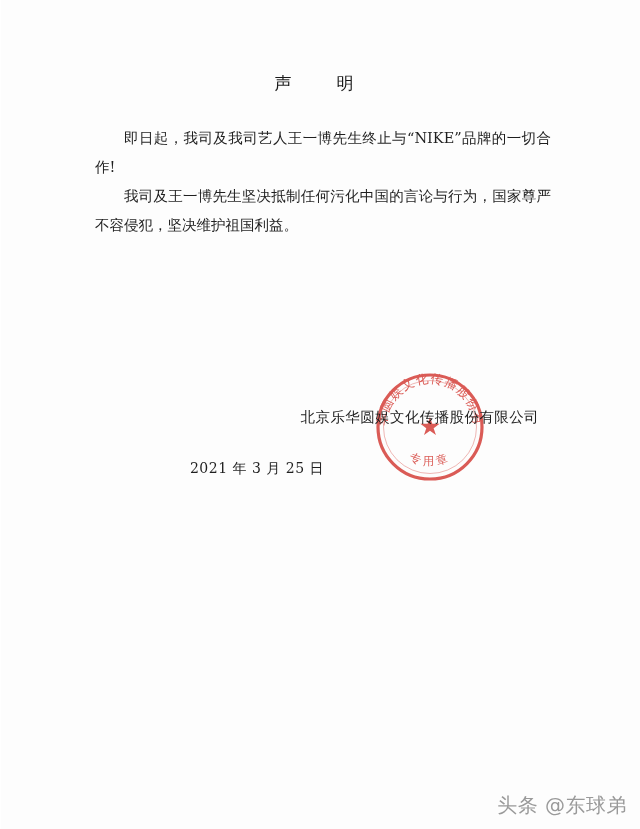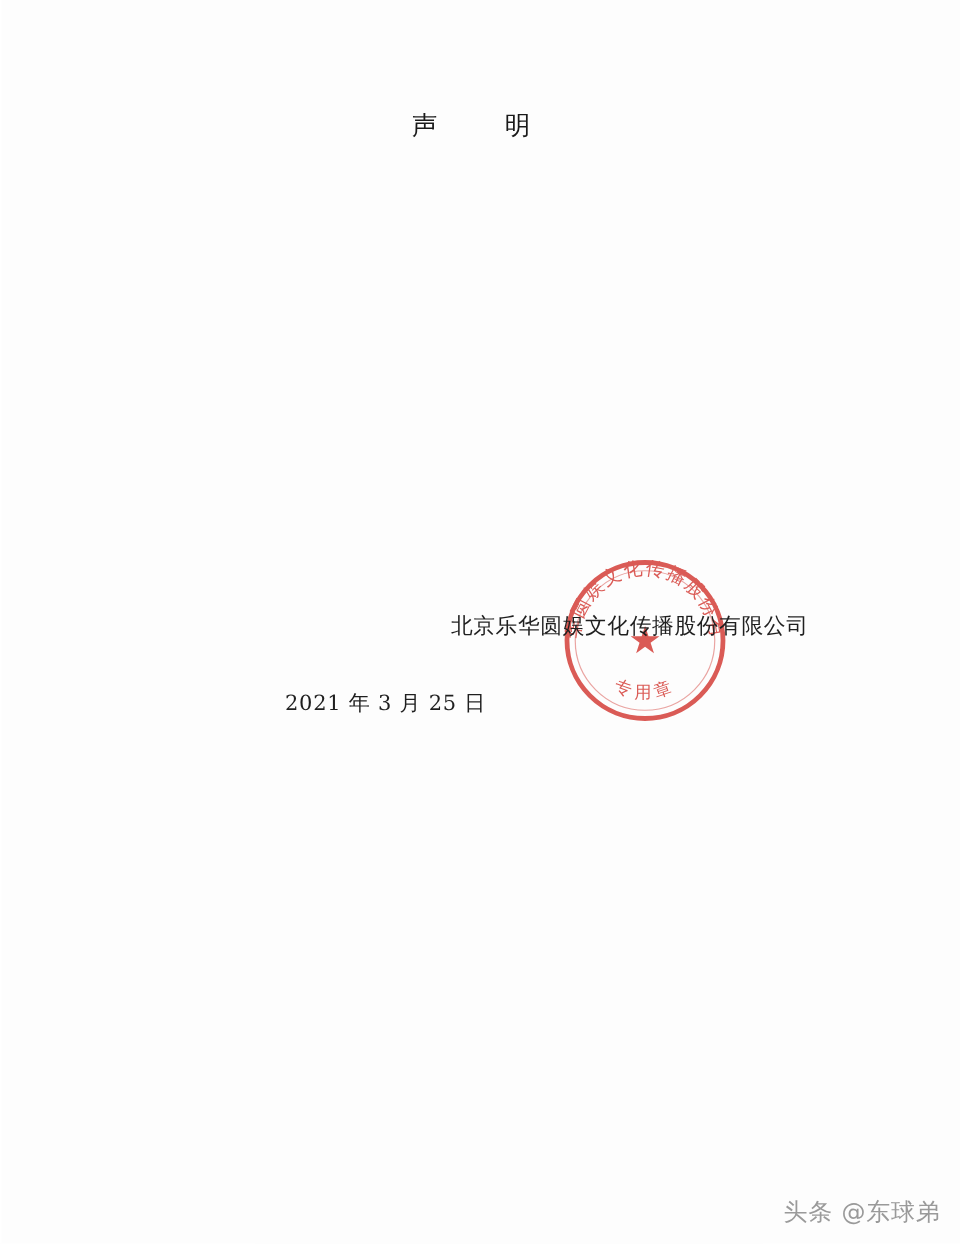--- a/index.html
+++ b/index.html
@@ -84,33 +84,37 @@
     width: 122px;
     height: 122px;
     opacity: 0.88;
   }
   .seal svg { display: block; }
 
   .watermark {
     position: absolute;
     right: 14px;
     bottom: 10px;
-    font-size: 16px;
+    font-size: 20px;
     color: #9a9a9a;
     letter-spacing: 0.5px;
     font-family: "DejaVu Sans", "Liberation Sans", sans-serif;
   }
 </style>
 </head>
 <body>
 
 <div class="page">
 
   <div class="doc-title">声　明</div>
 
+  <div class="body-text">
+    <p>即日起，我司及我司艺人王一博先生终止与“NIKE”品牌的一切合作!</p>
+    <p>我司及王一博先生坚决抵制任何污化中国的言论与行为，国家尊严不容侵犯，坚决维护祖国利益。</p>
+  </div>
 
   <div class="seal">
     <svg width="122" height="122" viewBox="0 0 122 122" xmlns="http://www.w3.org/2000/svg">
       <defs>
         <path id="sealArc" d="M 61,61 m -44,0 a 44,44 0 1 1 88,0" fill="none"></path>
         <path id="sealArcTop" d="M 17,61 a 44,44 0 1 1 88,0" fill="none"></path>
         <path id="sealArcBottom" d="M 24,79 a 44,44 0 0 0 74,0" fill="none"></path>
       </defs>
       <circle cx="61" cy="61" r="52" fill="none" stroke="#d6453f" stroke-width="3.2"></circle>
       <circle cx="61" cy="61" r="46.5" fill="none" stroke="#d6453f" stroke-width="0.8" opacity="0.55"></circle>

